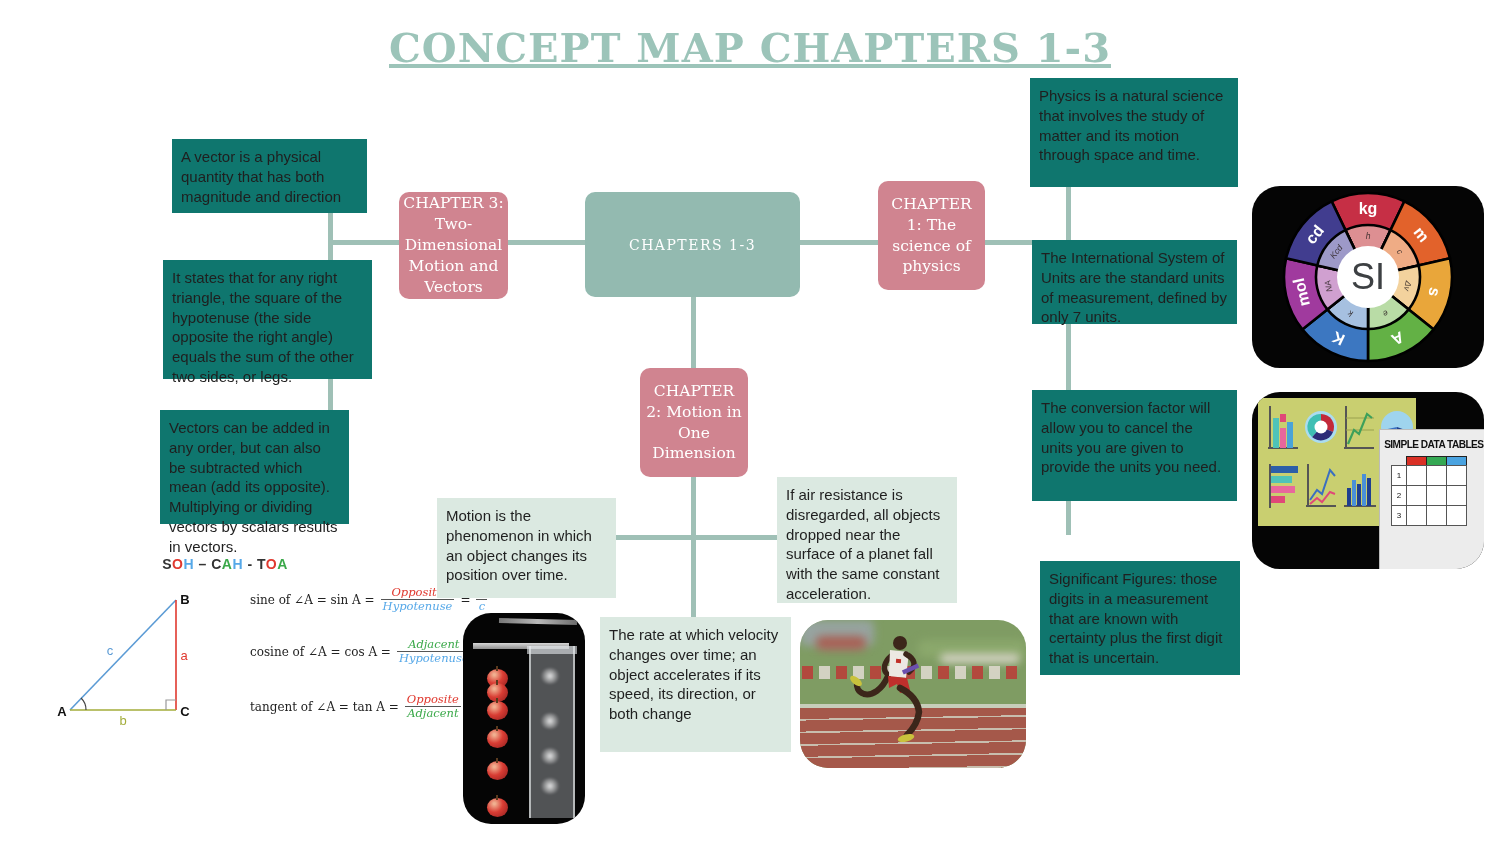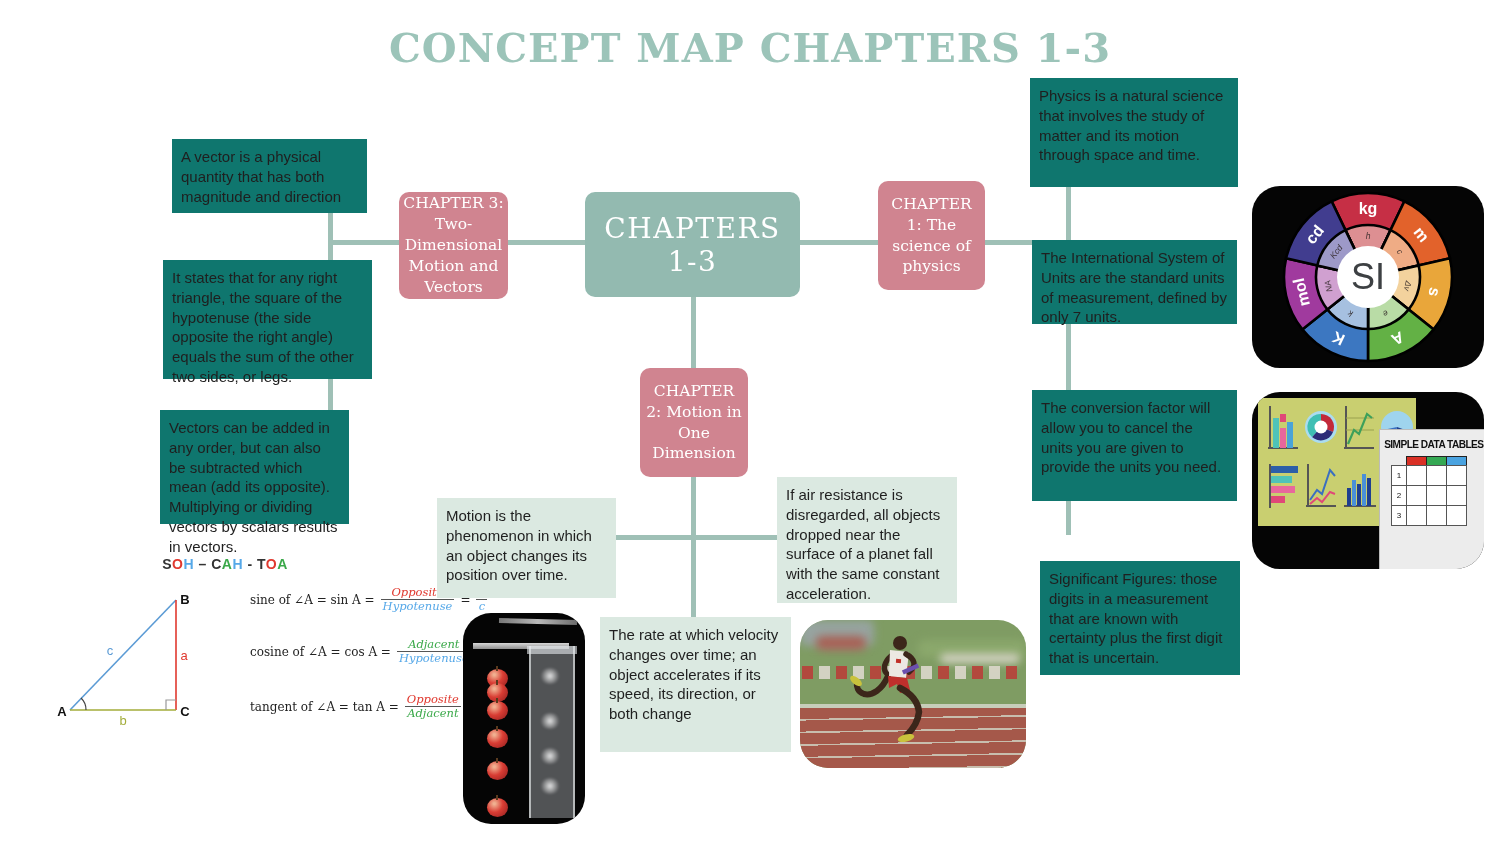--- a/index.html
+++ b/index.html
@@ -1,28 +1,28 @@
 <!DOCTYPE html>
 <html><head>
 <meta charset="utf-8">
 <style>
   html,body{margin:0;padding:0;background:#fff;}
   #canvas{position:relative;width:1500px;height:844px;background:#ffffff;overflow:hidden;
           font-family:"Liberation Sans",sans-serif;}
   .abs{position:absolute;}
   
   .map-title{left:0;right:0;top:24px;text-align:center;font-family:"DejaVu Serif",serif;
-             font-weight:bold;font-size:40px;letter-spacing:1px;color:#9cc4b9;}
+             font-weight:bold;font-size:40px;letter-spacing:1px;color:#9cc4b9;text-decoration:underline;}
   
   .line{background:#9fc0b6;z-index:1;}
   
   .chapter{z-index:2;display:flex;align-items:center;justify-content:center;text-align:center;
            border-radius:10px;color:#ffffff;font-family:"DejaVu Serif",serif;padding:4px;box-sizing:border-box;}
   .chapter.small{font-size:15.5px;line-height:1.35;background:#d08490;}
-  .chapter.big{font-size:28px;letter-spacing:1.5px;background:#93bab0;}
+  .chapter.big{font-size:14px;letter-spacing:1.5px;background:#93bab0;}
   
   .note{z-index:2;padding:8px 9px;font-size:15px;line-height:1.32;color:#1f1f1f;box-sizing:border-box;}
   .note.pink{background:#0f766e;}
   .note.green{background:#dbe9e1;}
   
   .trig-title{font-size:14px;font-weight:bold;letter-spacing:.5px;}
   .formula-row{display:flex;align-items:center;gap:6px;font-family:"DejaVu Serif",serif;
                font-size:12px;color:#222;white-space:nowrap;margin-left:43px;}
   .frac{display:inline-block;text-align:center;font-family:"DejaVu Serif",serif;font-style:italic;
         font-size:11.5px;line-height:1.15;}

